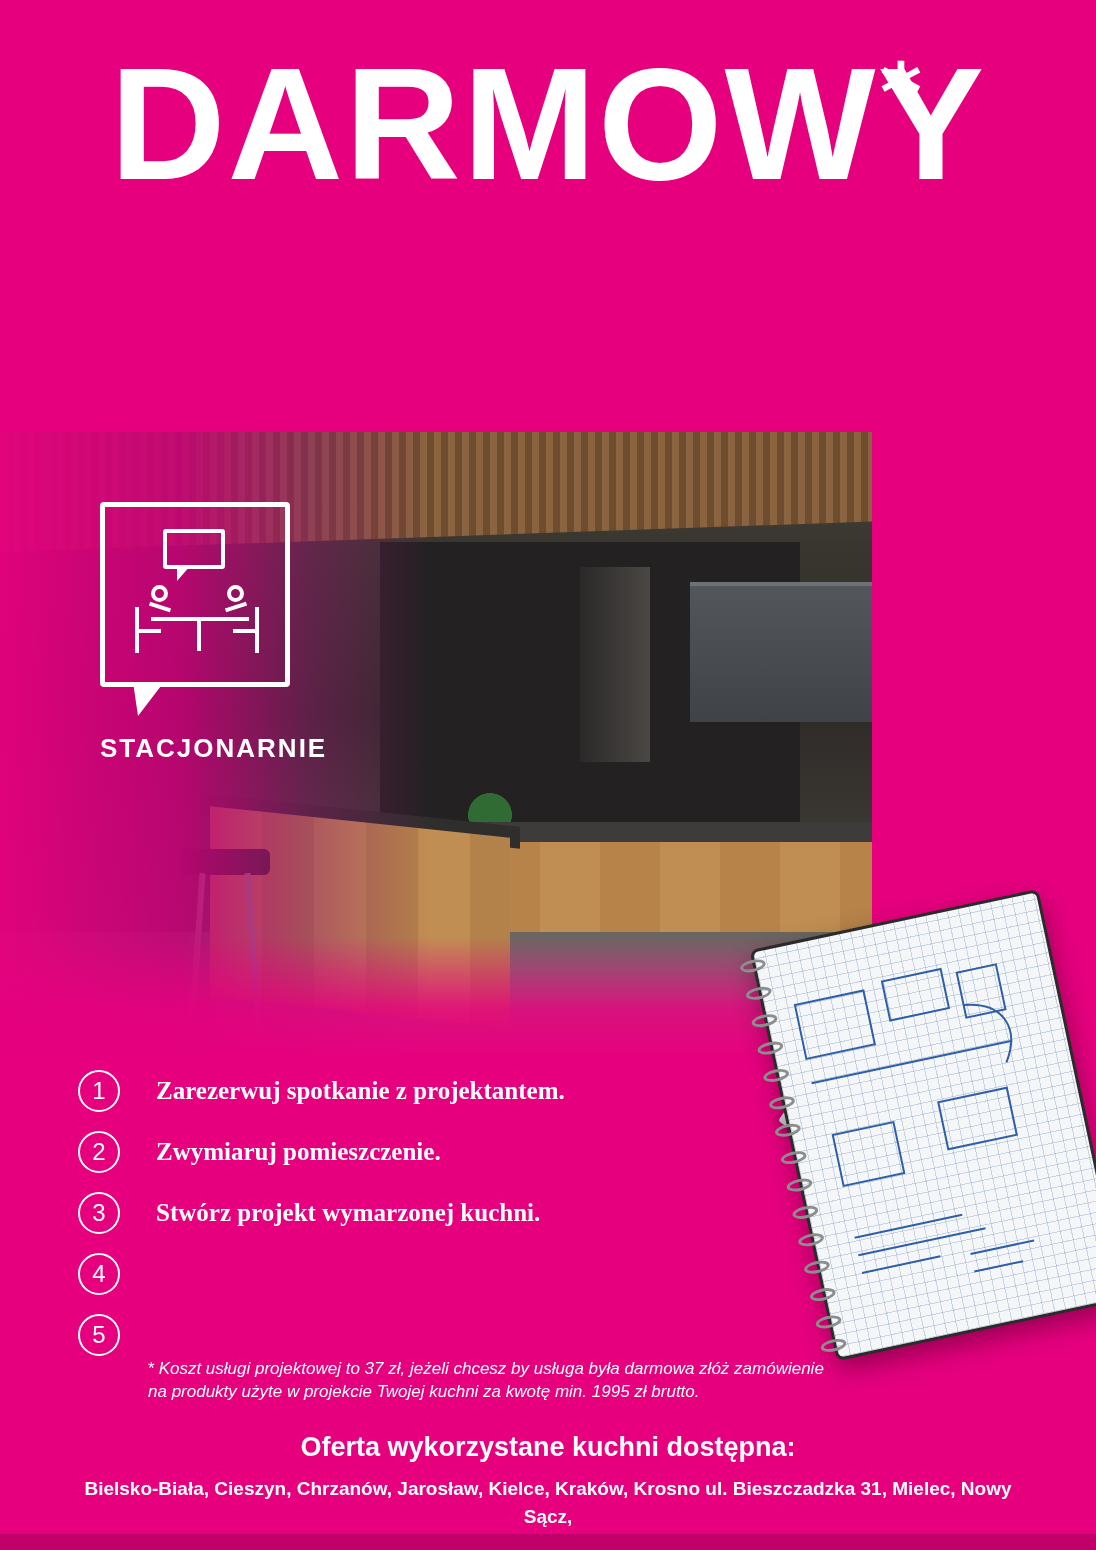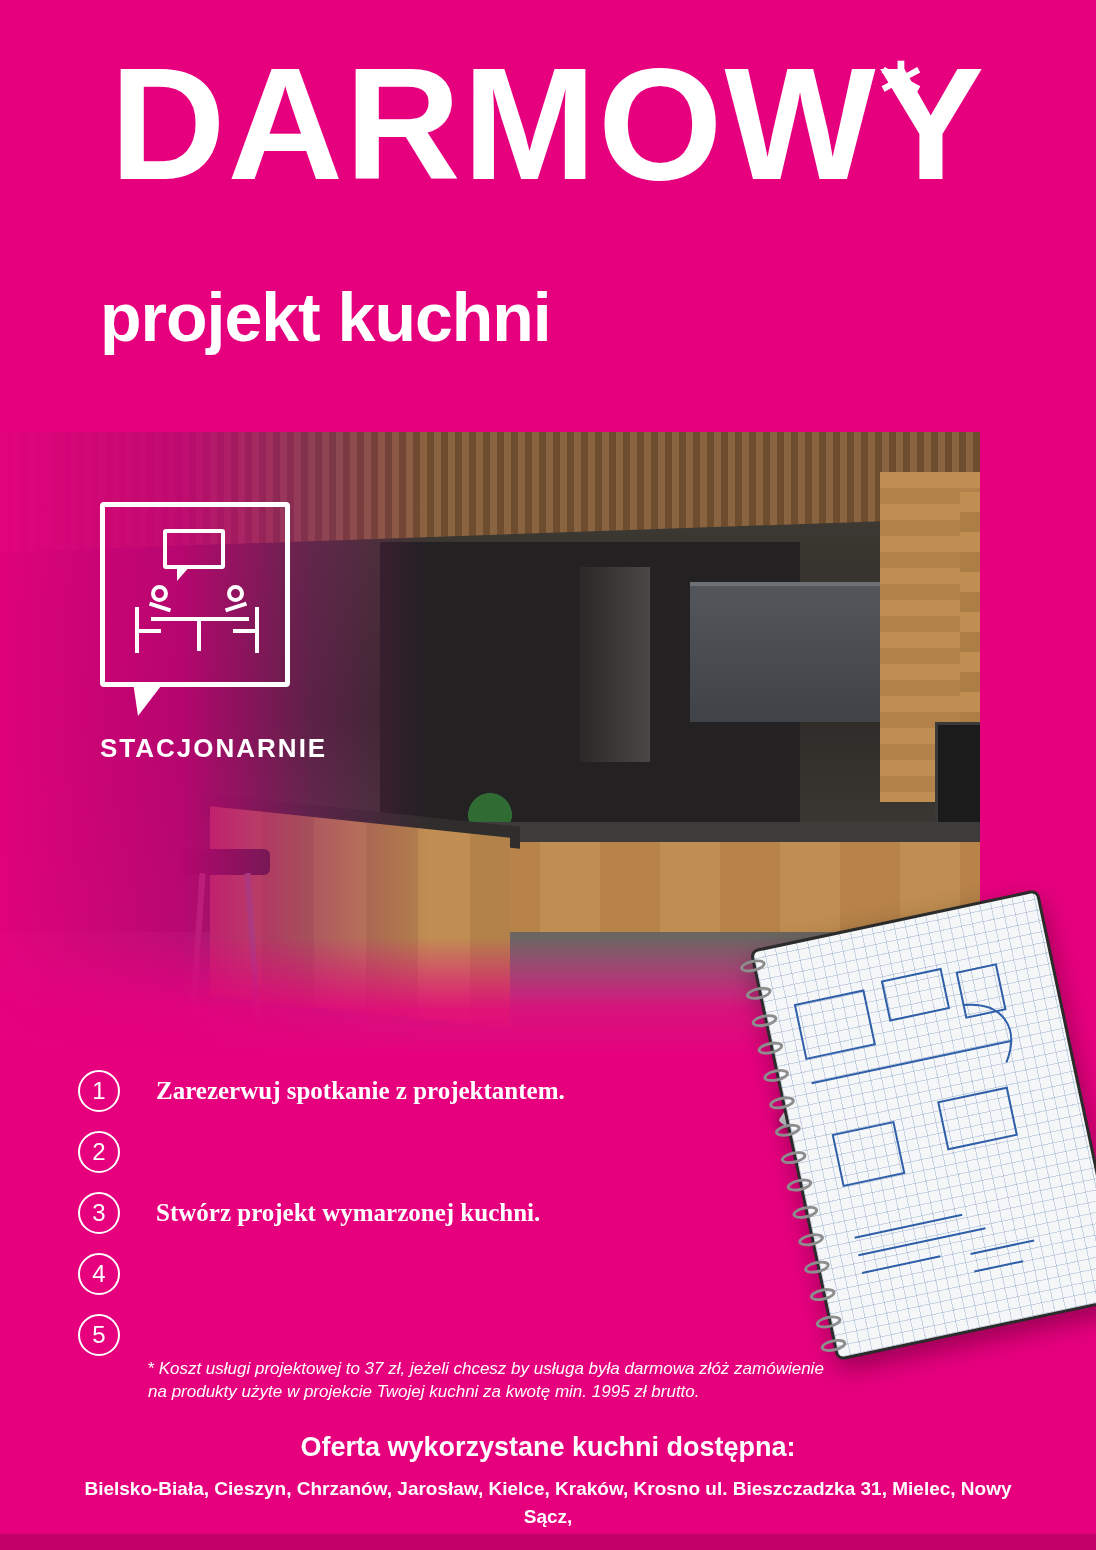--- a/index.html
+++ b/index.html
@@ -59,21 +59,21 @@
     color: #ffffff;
     font-family: "Liberation Sans", sans-serif;
     letter-spacing: -1px;
     white-space: nowrap;
   }
 
   
   .hero {
     position: absolute;
     top: 432px; left: 0;
-    width: 980px;
+    width: 872px;
     height: 625px;
     overflow: hidden;
     background: #737373;
   }
   
   .kitchen {
     position: absolute;
     inset: 0;
     background:
       linear-gradient(180deg,#4b4744 0%, #39352f 18%, #2e2b28 45%, #55504a 100%);
@@ -321,21 +321,20 @@
   }
 </style>
 </head>
 <body>
 
 <div class="poster">
 
   <div class="header">
     <div class="title-main">DARMOWY</div>
     <div class="title-star">*</div>
-    <div class="title-sub">projekt kuchni</div>
   </div>
 
   <div class="hero">
     <div class="kitchen">
       <div class="ceiling"></div>
       <div class="wall-dark"></div>
       <div class="upper-cab-grey"></div>
       <div class="upper-cab-wood"></div>
       <div class="tall-wood"></div>
       <div class="oven"></div>
@@ -373,20 +372,21 @@
     </div>
   </div>
 
   <div class="steps">
     <div class="step">
       <div class="step-num">1</div>
       <div class="step-text">Zarezerwuj spotkanie z projektantem.</div>
     </div>
     <div class="step">
       <div class="step-num">2</div>
+      <div class="step-text">Zwymiaruj pomieszczenie.</div>
     </div>
     <div class="step">
       <div class="step-num">3</div>
       <div class="step-text">Stwórz projekt wymarzonej kuchni.</div>
     </div>
     <div class="step">
       <div class="step-num">4</div>
     </div>
     <div class="step">
       <div class="step-num">5</div>

